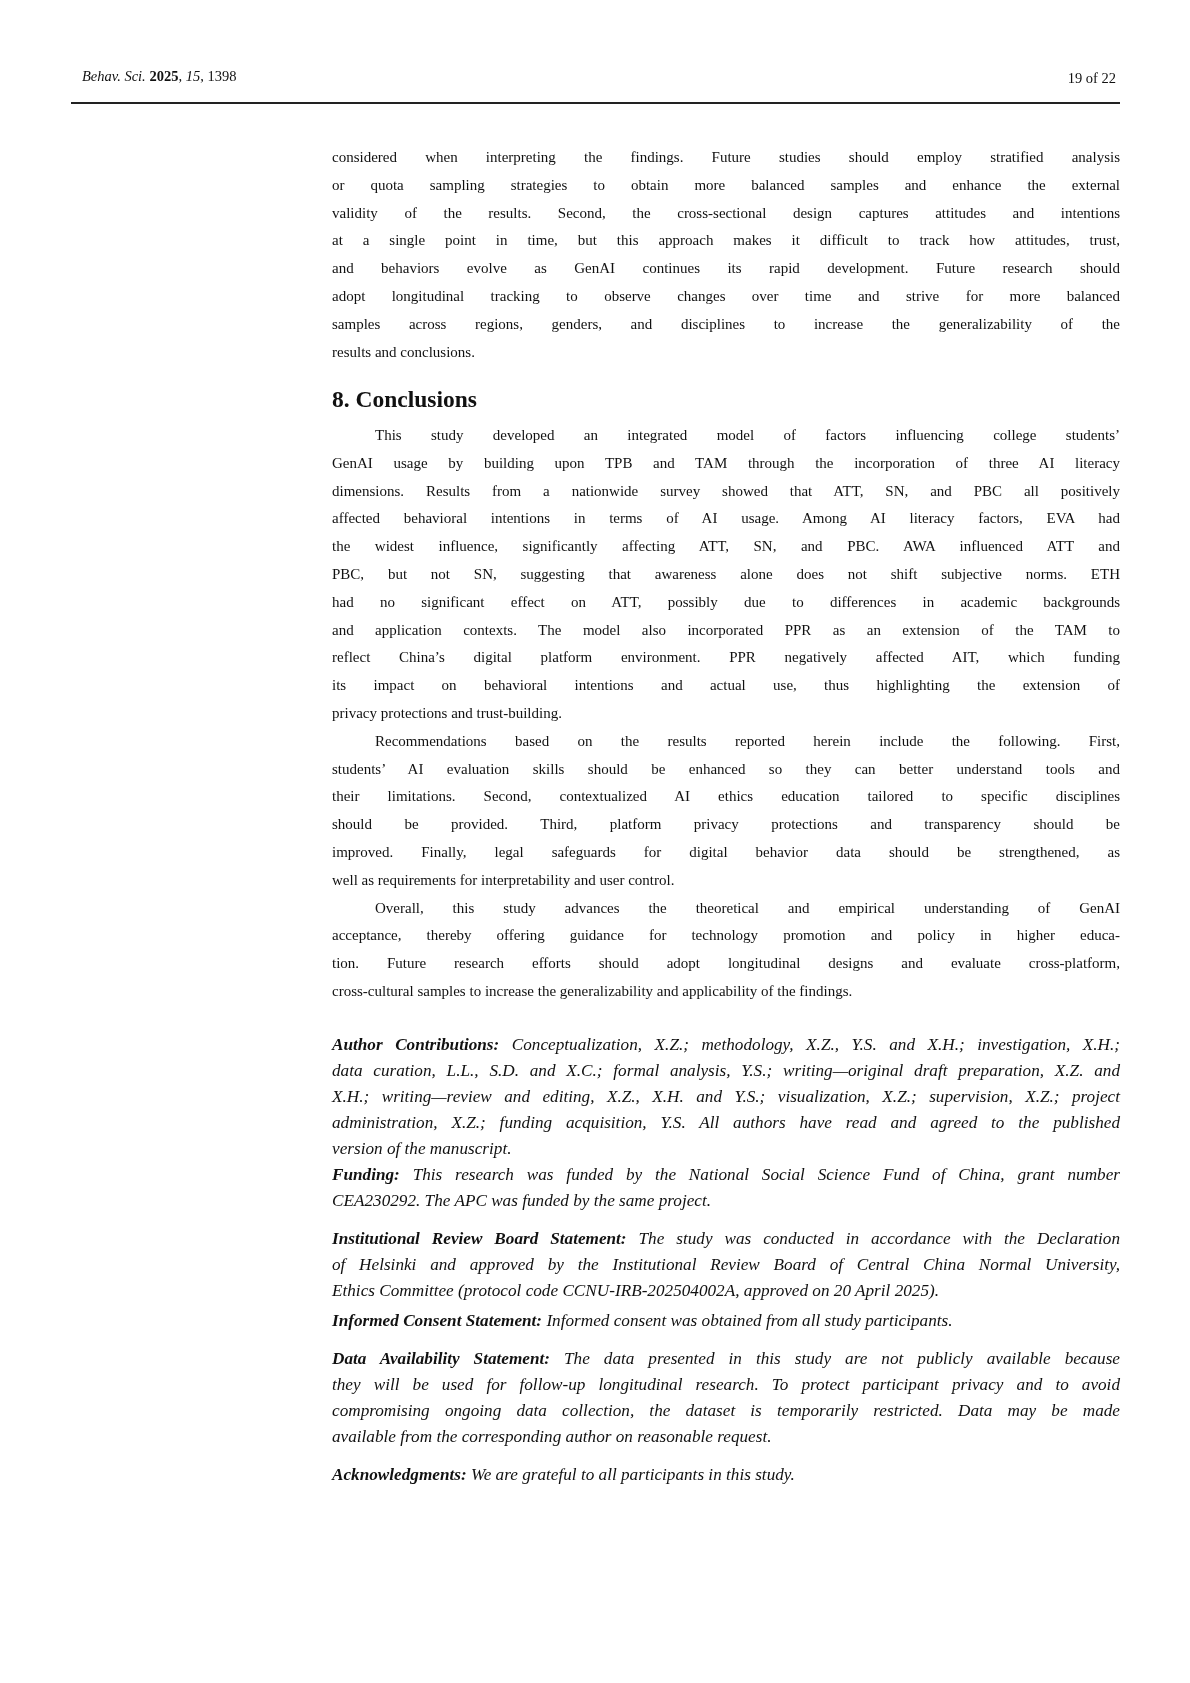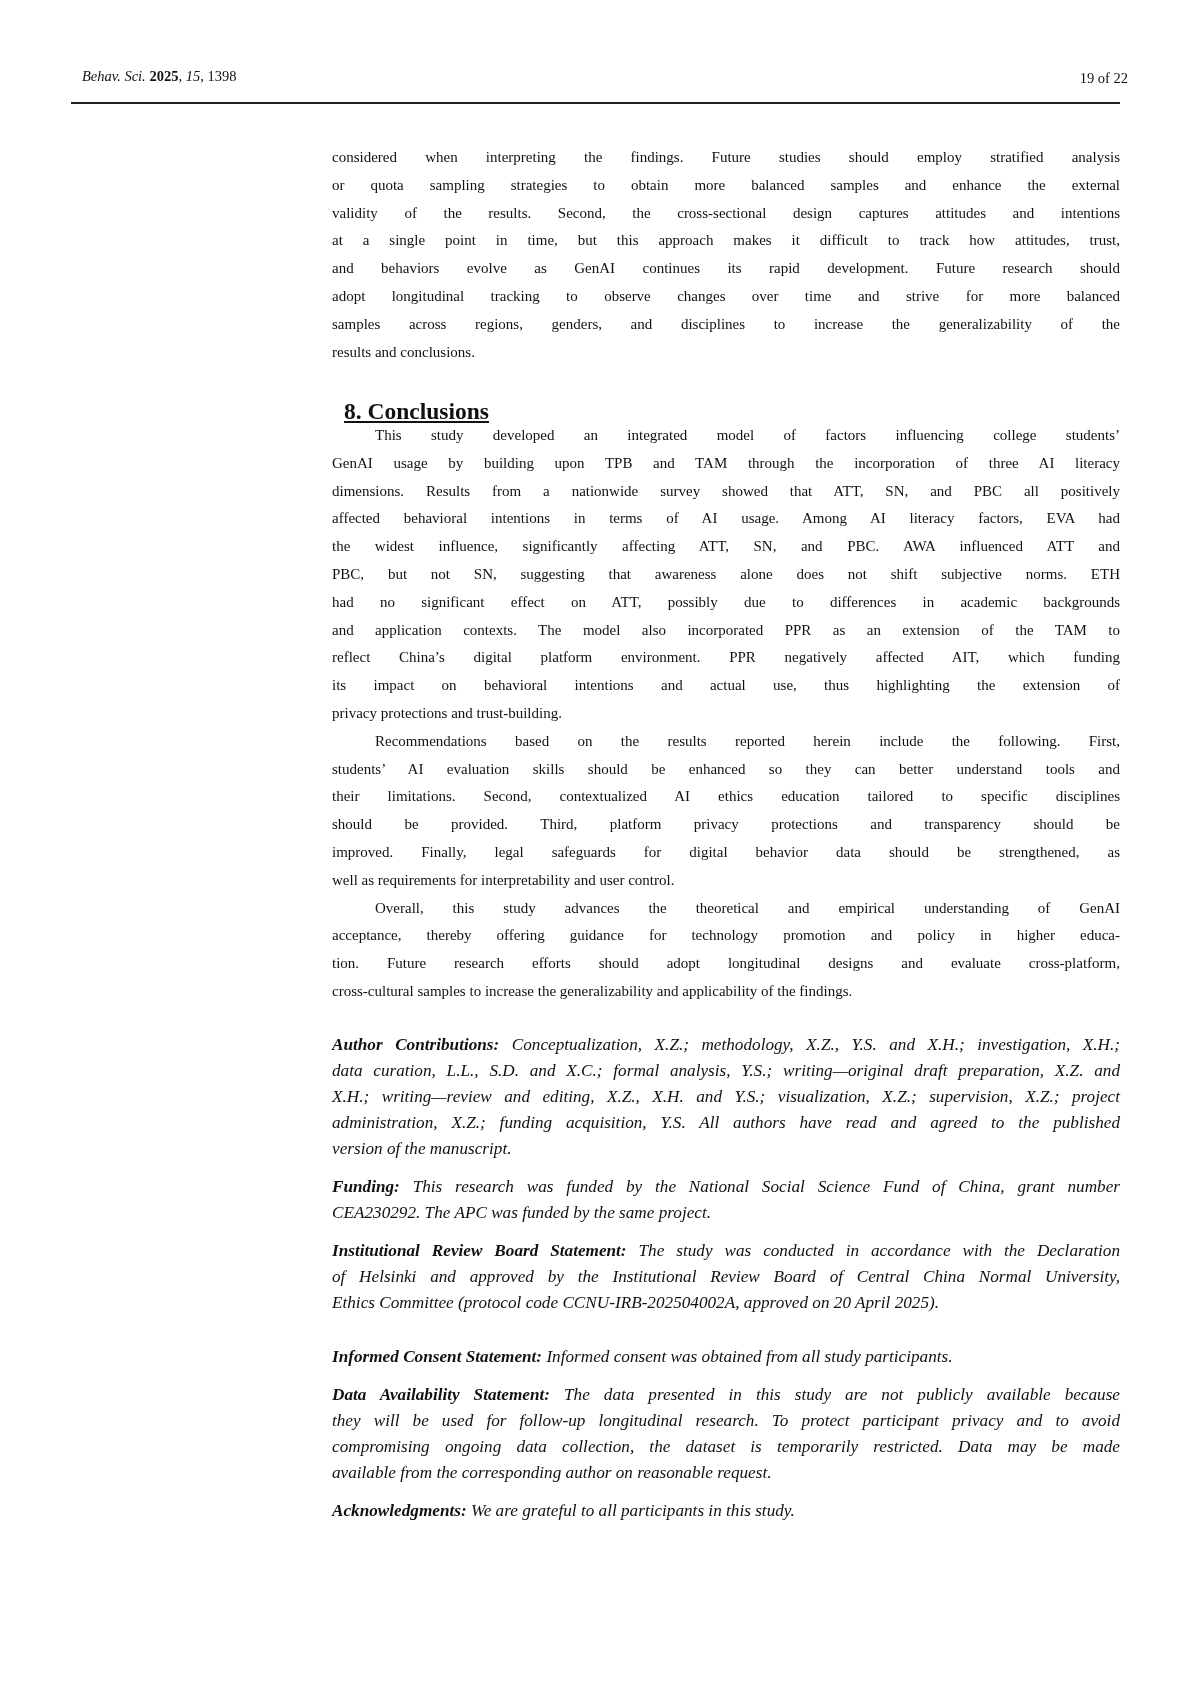--- a/index.html
+++ b/index.html
@@ -2,29 +2,29 @@
 <html><head>
   <meta charset="utf-8">
   <style>
     html, body { margin: 0; padding: 0; background: #ffffff; }
     body { width: 1190px; height: 1683px; position: relative; overflow: hidden;
            font-family: "Liberation Serif", "DejaVu Serif", serif; color: #111; }
     .header { position: absolute; left: 70px; top: 68px; width: 1050px; height: 22px;
               font-size: 14.5px; margin-left: 12px; }
     .header .journal { position: absolute; left: 0; top: 0; font-style: italic; }
     .header .journal b { font-style: normal; font-weight: bold; }
-    .header .page { position: absolute; right: 4px; top: 2px; font-size: 14.5px; }
+    .header .page { position: absolute; right: 16px; top: 2px; font-size: 14.5px; }
     .rule { position: absolute; left: 71px; top: 102px; width: 1049px; height: 0;
             border-top: 2px solid #222; }
     .col { position: absolute; left: 332px; width: 788px; }
     .body-text { font-size: 15px; line-height: 27.8px; text-align: justify; margin: 0; }
     .body-text .ln { display: block; text-align: justify; text-align-last: justify; height: 27.8px; white-space: nowrap; }
     .body-text .ln.last { text-align-last: left; }
     .indent { text-indent: 43px; }
-    h2 { position: absolute; left: 332px; top: 386px; margin: 12px; font-size: 23.5px; font-weight: bold; text-decoration: underline; }
+    h2 { position: absolute; left: 332px; top: 386px; margin: 0; font-size: 23.5px; font-weight: bold; }
     .bm { font-size: 17.2px; line-height: 26px; margin: 0; font-style: italic; }
     .bm .ln { display: block; text-align: justify; text-align-last: justify; height: 26px; white-space: nowrap; }
     .bm .ln.last { text-align-last: left; }
     .bm b { font-weight: bold; }
   </style>
 </head>
 <body>
 
 <div class="header">
   <span class="journal"><span>Behav. Sci.</span> <b>2025</b>, <i>15</i><span style="font-style:normal">, 1398</span></span>
@@ -78,30 +78,30 @@
 </div>
 
 <div class="col" style="top:1032px">
   <p class="bm" id="bm-0">
       <span class="ln"><b>Author Contributions:</b><span> Conceptualization, X.Z.; methodology, X.Z., Y.S. and X.H.; investigation, X.H.;</span></span>
       <span class="ln">data curation, L.L., S.D. and X.C.; formal analysis, Y.S.; writing—original draft preparation, X.Z. and</span>
       <span class="ln">X.H.; writing—review and editing, X.Z., X.H. and Y.S.; visualization, X.Z.; supervision, X.Z.; project</span>
       <span class="ln">administration, X.Z.; funding acquisition, Y.S. All authors have read and agreed to the published</span>
       <span class="ln last">version of the manuscript.</span>
     </p>
-  <p class="bm" id="bm-1" style="margin-top:12px">
+  <p class="bm" id="bm-1" style="">
       <span class="ln"><b>Funding:</b><span> This research was funded by the National Social Science Fund of China, grant number</span></span>
       <span class="ln last">CEA230292. The APC was funded by the same project.</span>
     </p>
   <p class="bm" id="bm-2" style="margin-top:12px">
       <span class="ln"><b>Institutional Review Board Statement:</b><span> The study was conducted in accordance with the Declaration</span></span>
       <span class="ln">of Helsinki and approved by the Institutional Review Board of Central China Normal University,</span>
       <span class="ln last">Ethics Committee (protocol code CCNU-IRB-202504002A, approved on 20 April 2025).</span>
     </p>
-  <p class="bm" id="bm-3" style="margin-top:28px">
+  <p class="bm" id="bm-3" style="margin-top:4px">
       <span class="ln last"><b>Informed Consent Statement:</b><span> Informed consent was obtained from all study participants.</span></span>
     </p>
   <p class="bm" id="bm-4" style="margin-top:12px">
       <span class="ln"><b>Data Availability Statement:</b><span> The data presented in this study are not publicly available because</span></span>
       <span class="ln">they will be used for follow-up longitudinal research. To protect participant privacy and to avoid</span>
       <span class="ln">compromising ongoing data collection, the dataset is temporarily restricted.  Data may be made</span>
       <span class="ln last">available from the corresponding author on reasonable request.</span>
     </p>
   <p class="bm" id="bm-5" style="margin-top:12px">
       <span class="ln last"><b>Acknowledgments:</b><span> We are grateful to all participants in this study.</span></span>

